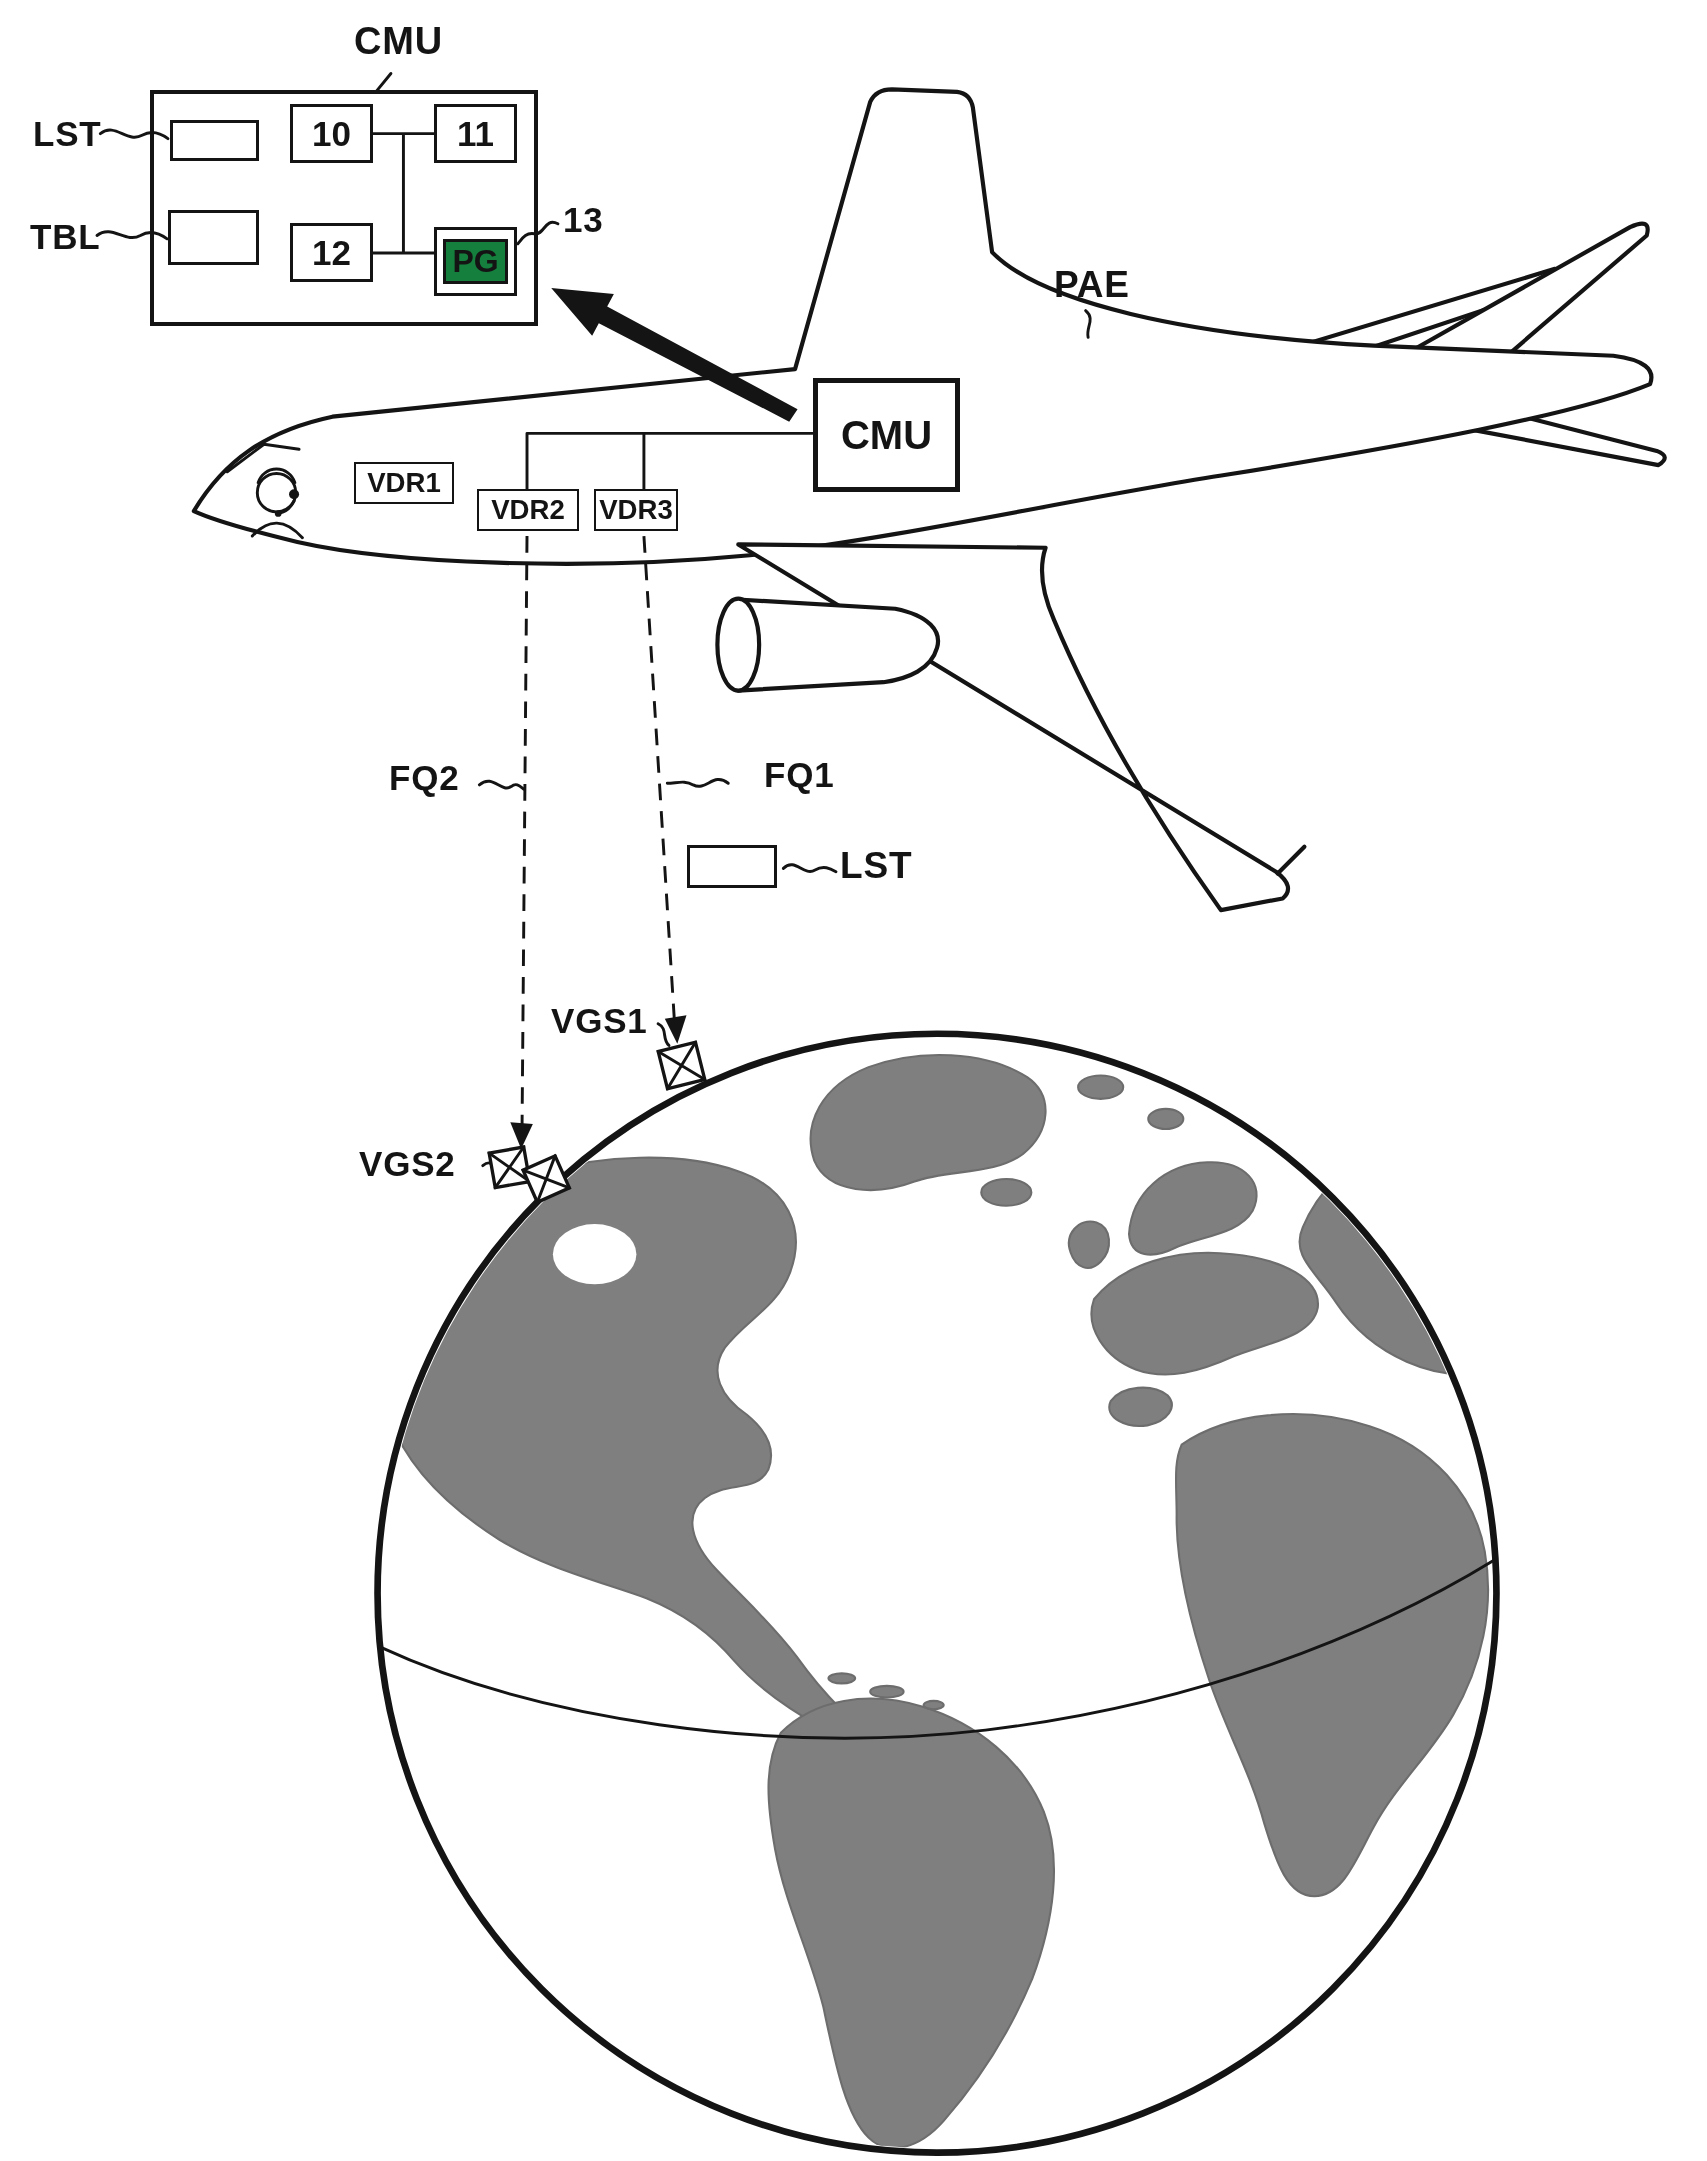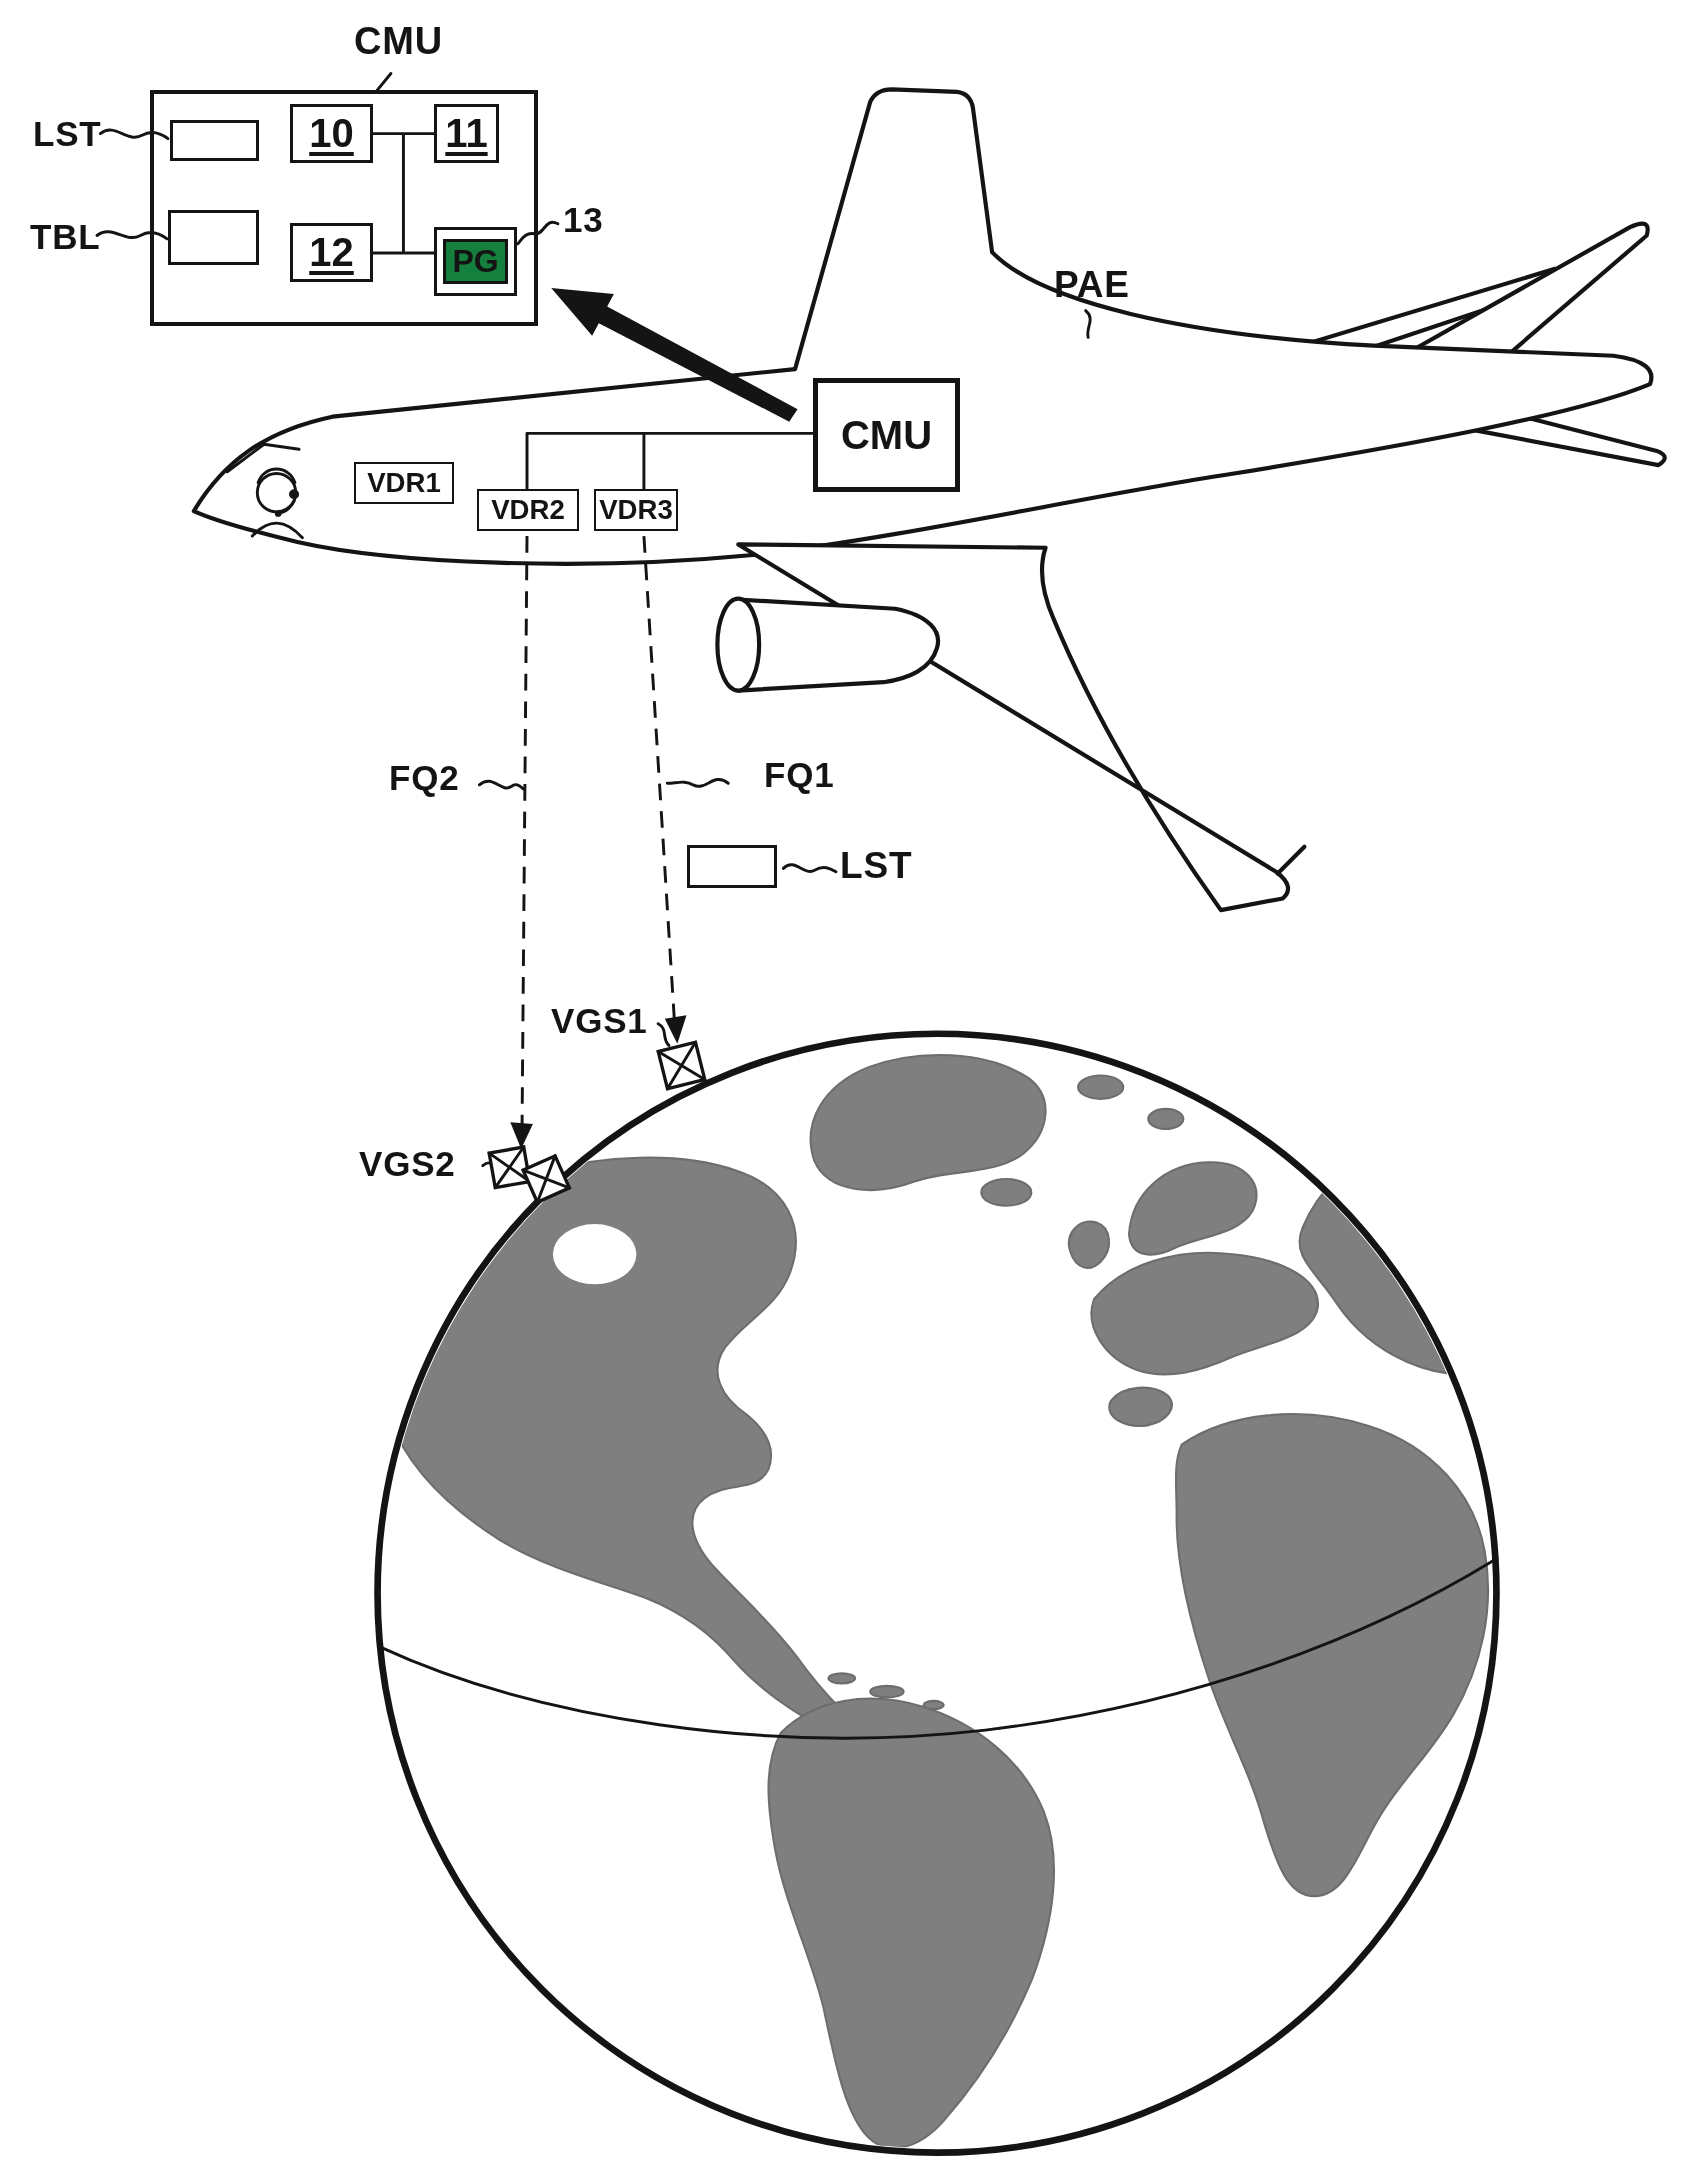--- a/index.html
+++ b/index.html
@@ -21,21 +21,21 @@
   .continent{fill:var(--continent-color,#7f7f7f);stroke:#6d6d6d;stroke-width:2.5;}
   .white-cut{fill:#ffffff;stroke:none;}
   .ant{fill:#ffffff;stroke:var(--ink-color,#141414);stroke-width:4;}
 
   
   .lbl{position:absolute;font-weight:bold;font-size:35px;letter-spacing:0.8px;white-space:nowrap;}
   .frame{position:absolute;border:4.2px solid var(--ink-color,#141414);box-sizing:border-box;background:transparent;}
   .erect{position:absolute;border:3.3px solid var(--ink-color,#141414);box-sizing:border-box;background:#ffffff;}
   .box{position:absolute;border:3.3px solid var(--ink-color,#141414);box-sizing:border-box;background:#ffffff;
        display:flex;align-items:center;justify-content:center;font-weight:bold;}
-  .num{font-size:40px;text-decoration:underline;text-underline-offset:5px;}
+  .num{font-size:35px;text-underline-offset:5px;}
   .vdr{font-size:27.6px;border-width:2.5px;font-weight:700;letter-spacing:0;}
   .cmu-big{font-size:40px;border-width:5px;}
   .pg{border:3.3px solid var(--ink-color,#141414);background:#15803d;padding:1.7px 6.7px;
       font-size:32px;font-weight:bold;line-height:1.1;}
 </style>
 </head>
 <body>
 
 <div class="canvas">
 
@@ -131,21 +131,21 @@
 
   <div class="lbl" style="left:354px;top:20px;font-size:38px">CMU</div>
   <div class="lbl" style="left:33px;top:114px">LST</div>
   <div class="lbl" style="left:30px;top:217px">TBL</div>
   <div class="lbl" style="left:563px;top:200px">13</div>
 
   <div class="frame" style="left:150px;top:90px;width:388px;height:236px"></div>
   <div class="erect" style="left:170px;top:120px;width:89px;height:41px"></div>
   <div class="erect" style="left:168px;top:210px;width:91px;height:55px"></div>
   <div class="box num" style="left:290px;top:104px;width:83px;height:59px">10</div>
-  <div class="box num" style="left:434px;top:104px;width:65px;height:59px">11</div>
+  <div class="box num" style="left:434px;top:104px;width:83px;height:59px">11</div>
   <div class="box num" style="left:290px;top:223px;width:83px;height:59px">12</div>
   <div class="box" style="left:434px;top:227px;width:83px;height:69px">
     <div class="pg">PG</div>
   </div>
 
   <div class="box vdr" style="left:354px;top:462px;width:100px;height:42px">VDR1</div>
   <div class="box vdr" style="left:477px;top:489px;width:102px;height:42px">VDR2</div>
   <div class="box vdr" style="left:594px;top:489px;width:84px;height:42px">VDR3</div>
   <div class="box cmu-big" style="left:813px;top:378px;width:147px;height:114px">CMU</div>
 

